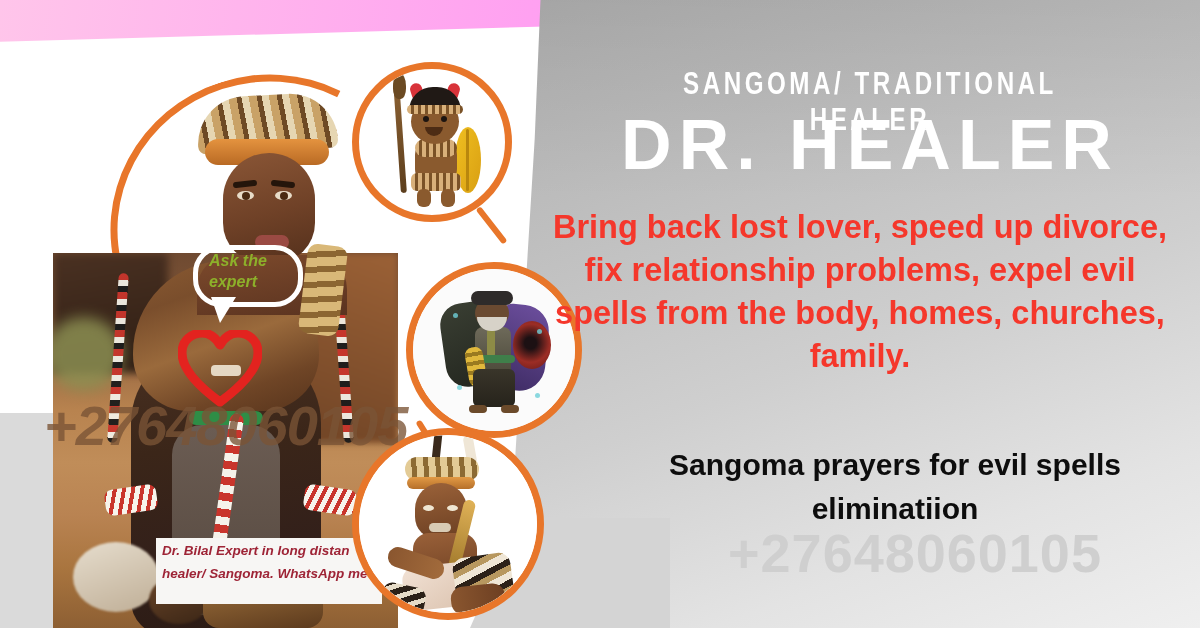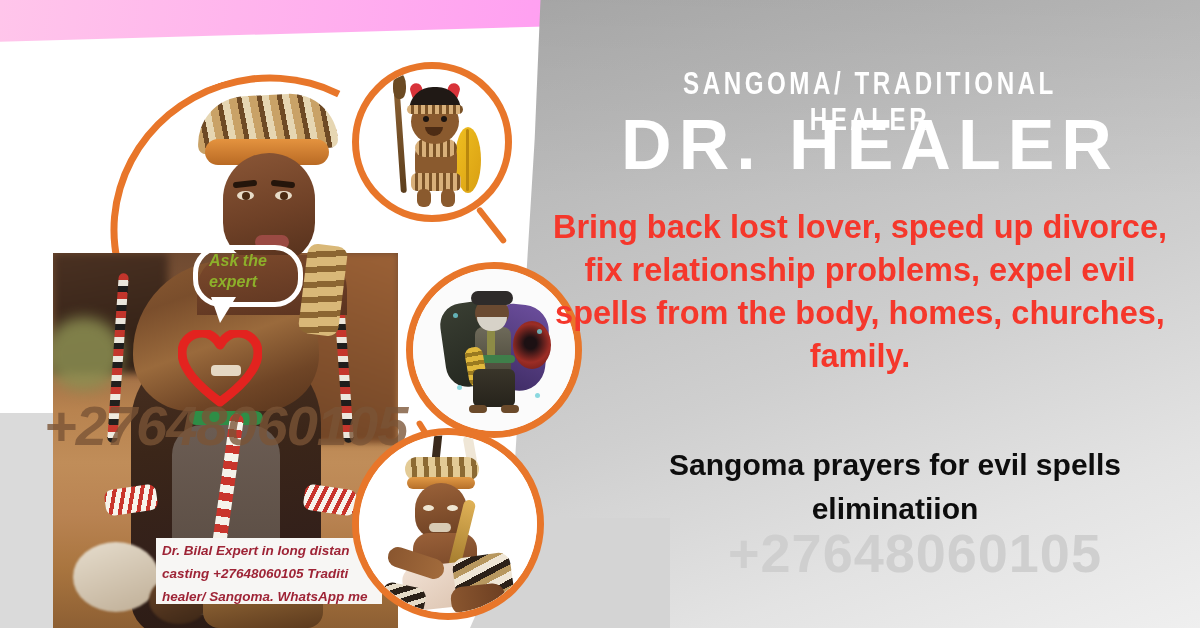--- a/index.html
+++ b/index.html
@@ -291,21 +291,20 @@
   <div class="heart">
     <svg width="84" height="78" viewBox="0 0 84 78" aria-hidden="true">
       <path d="M42 72 C12 50 4 34 4 23 C4 10 14 3 24 3 C32 3 38 8 42 15 C46 8 52 3 60 3 C70 3 80 10 80 23 C80 34 72 50 42 72 Z" fill="none" stroke="#e3231f" stroke-width="9" stroke-linejoin="round"></path>
     </svg>
   </div>
 
   <div class="photo-phone">+27648060105</div>
 
   <div class="caption">
     <p>Dr. Bilal Expert in long distan</p>
-    <p>casting +27648060105 Traditi</p>
     <p>healer/ Sangoma. WhatsApp me</p>
   </div>
 
   <div class="connector" style="left:478px;top:205px;width:44px;transform:rotate(52deg);"></div>
   <div class="connector" style="left:418px;top:418px;width:40px;transform:rotate(58deg);"></div>
 
   <div class="ring c1">
     <div class="ring-inner">
       <div class="boy-spear"></div>
       <div class="boy-spearhead"></div>

